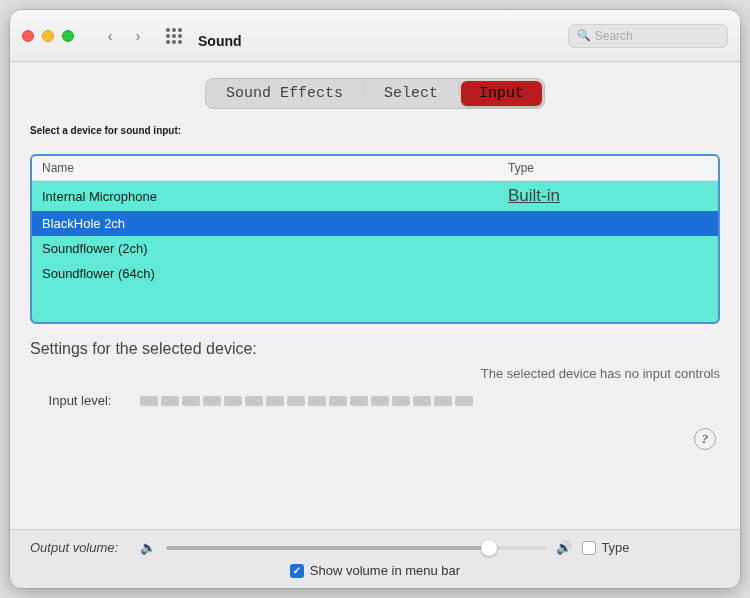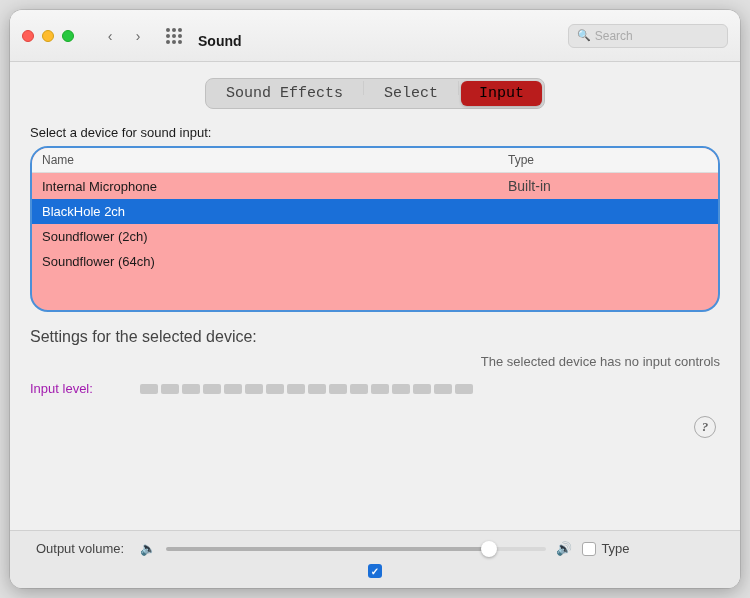--- a/index.html
+++ b/index.html
@@ -135,30 +135,30 @@
       border: none;
       font-family: Liberation Mono, monospace;
     }
     .tab.active {
       background: #b91c1c;
       color: #000;
       box-shadow: 0 1px 3px rgba(0,0,0,0.2);
       font-weight: 500;
     }
     .section-label {
-      font-size: 13px;
-      font-weight: 400;
+      font-size: 10px;
+      font-weight: 700;
       color: #1a1a1a;
-      margin-bottom: 6px;
+      margin-bottom: 18px;
     }
     .device-table {
       border: 2px solid #4a90d9;
-      border-radius: 18px;
+      border-radius: 6px;
       overflow: hidden;
-      background: #fca5a5;
+      background: #5eead4;
     }
     .table-header {
       display: flex;
       padding: 5px 10px;
       border-bottom: 1px solid #ddd;
       background: #f5f5f5;
     }
     .table-header-name {
       flex: 1;
       font-size: 12px;
@@ -182,22 +182,23 @@
     }
     .table-row.selected .row-name,
     .table-row.selected .row-type { color: #fff; }
     .row-name {
       flex: 1;
       font-size: 13px;
       color: #1a1a1a;
     }
     .row-type {
       width: 200px;
-      font-size: 14px;
+      font-size: 17px;
       color: #444;
+      text-decoration: underline;
     }
     .settings-section {
       margin-top: 4px;
     }
     .settings-label {
       font-size: 16px;
       color: #444;
       margin-bottom: 8px;
     }
     .no-controls-text {
@@ -207,22 +208,22 @@
       margin: 8px 0 12px 0;
     }
     .input-level-row {
       display: flex;
       align-items: center;
       gap: 10px;
       margin-bottom: 4px;
     }
     .input-level-label {
       font-size: 13px;
-      color: #a21caf;
-      text-align: left;
+      color: #404040;
+      text-align: center;
       min-width: 100px;
     }
     .level-blocks {
       display: flex;
       gap: 3px;
     }
     .level-block {
       width: 18px;
       height: 10px;
       background: #c8c8c8;
@@ -261,21 +262,22 @@
     }
     .volume-row {
       display: flex;
       align-items: center;
       gap: 10px;
     }
     .volume-label {
       font-size: 13px;
       color: #444;
       min-width: 100px;
-      text-align: center;
+      text-align: left;
+      font-style: italic;
     }
     .volume-icon {
       font-size: 13px;
       color: #555;
     }
     .volume-slider-container {
       flex: 1;
       display: flex;
       align-items: center;
       gap: 6px;
@@ -486,15 +488,16 @@
       <span class="volume-icon">🔊</span>
       <div class="mute-section">
         <div class="checkbox"></div>
         <span class="mute-label">Type</span>
       </div>
     </div>
     <div class="show-volume-row">
       <div class="checkbox-blue">
         <span class="checkmark">✓</span>
       </div>
+      <span class="show-volume-label">Show volume in menu bar</span>
     </div>
   </div>
 </div>
 
 </body></html>

